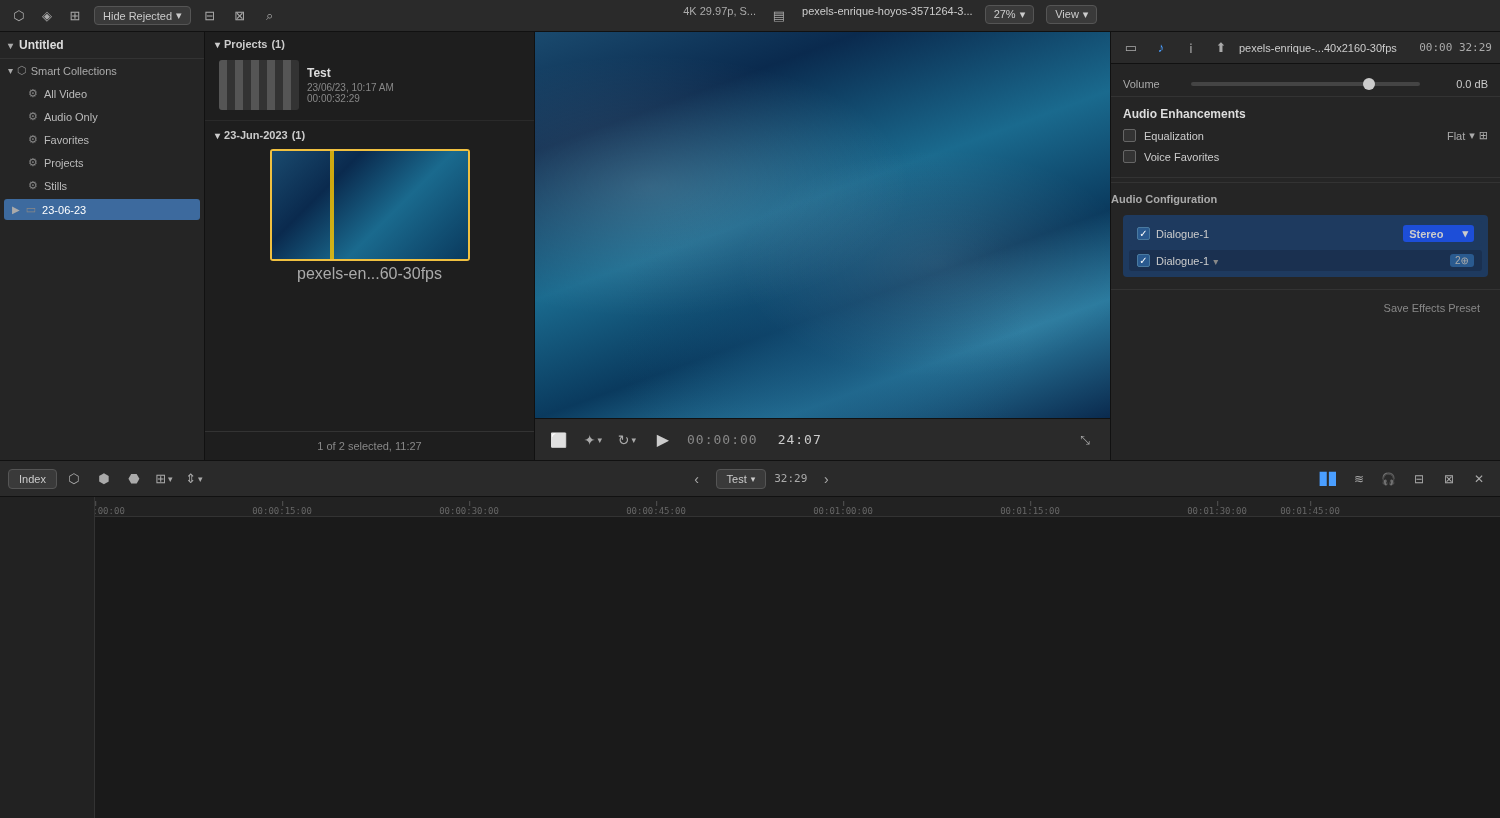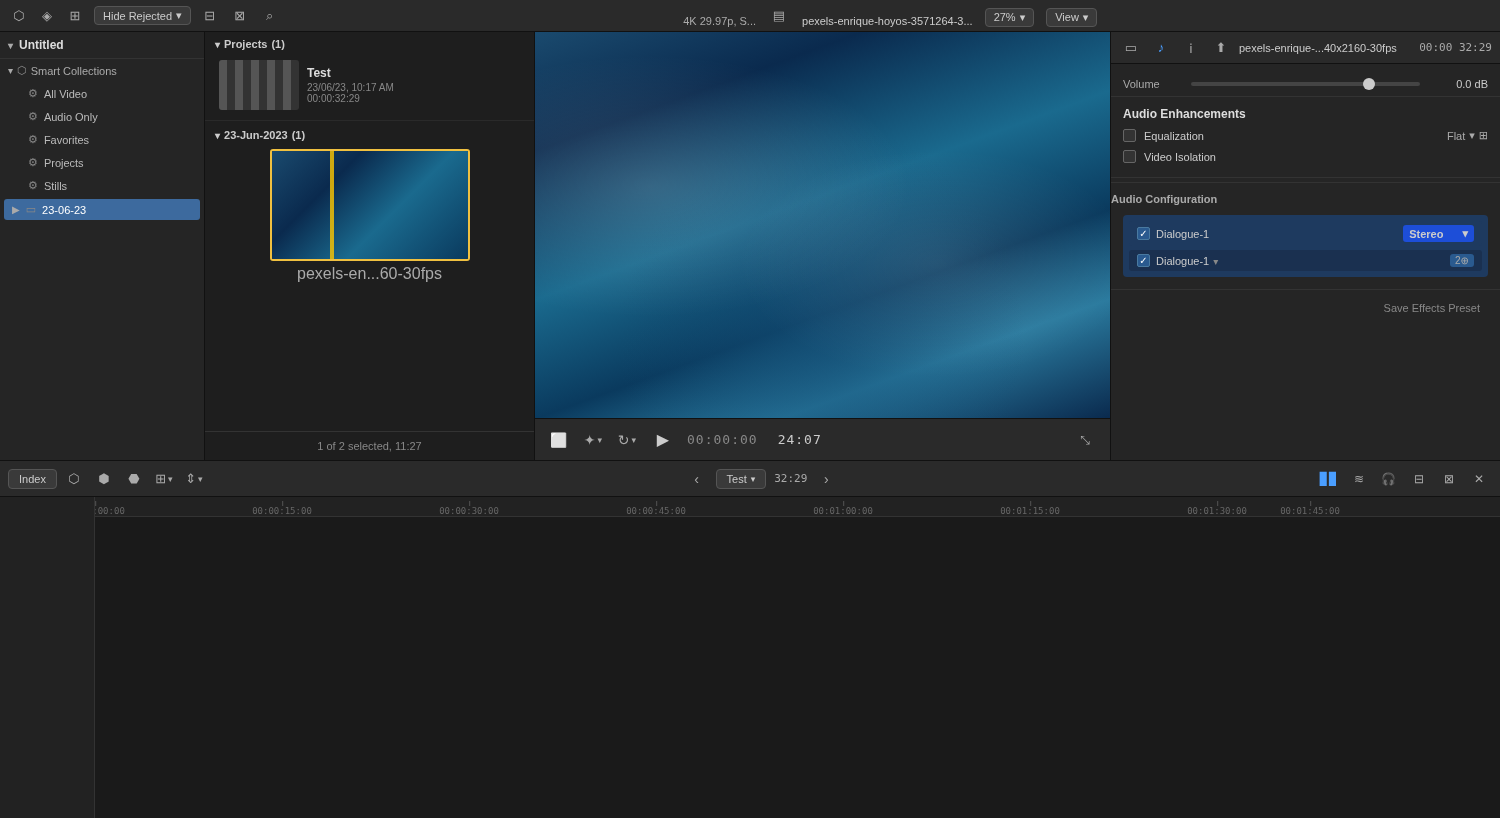--- a/index.html
+++ b/index.html
@@ -28,21 +28,21 @@
     }
     .top-bar-icons {
       display: flex;
       gap: 6px;
       align-items: center;
     }
     .top-bar-center {
       flex: 1;
       display: flex;
       justify-content: center;
-      align-items: flex-end;
+      align-items: flex-start;
       gap: 12px;
     }
     .icon-btn {
       width: 22px;
       height: 22px;
       display: flex;
       align-items: center;
       justify-content: center;
       color: #aaa;
       cursor: pointer;
@@ -849,21 +849,21 @@
           <span class="checkbox-label">Equalization</span>
           <div class="checkbox-right">
             <span>Flat</span>
             <span>▾</span>
             <span>⊞</span>
           </div>
         </div>
 
         <div class="checkbox-row">
           <div class="checkbox-box"></div>
-          <span class="checkbox-label">Video Isolation</span>
+          <span class="checkbox-label">Voice Favorites</span>
         </div>
       </div>
 
       <div style="border-top: 1px solid #333; margin: 4px 0;"></div>
 
       <div class="inspector-section">
         <div class="audio-config-title">Audio Configuration</div>
 
         <div class="audio-config-section">
           <div class="audio-config-row">

